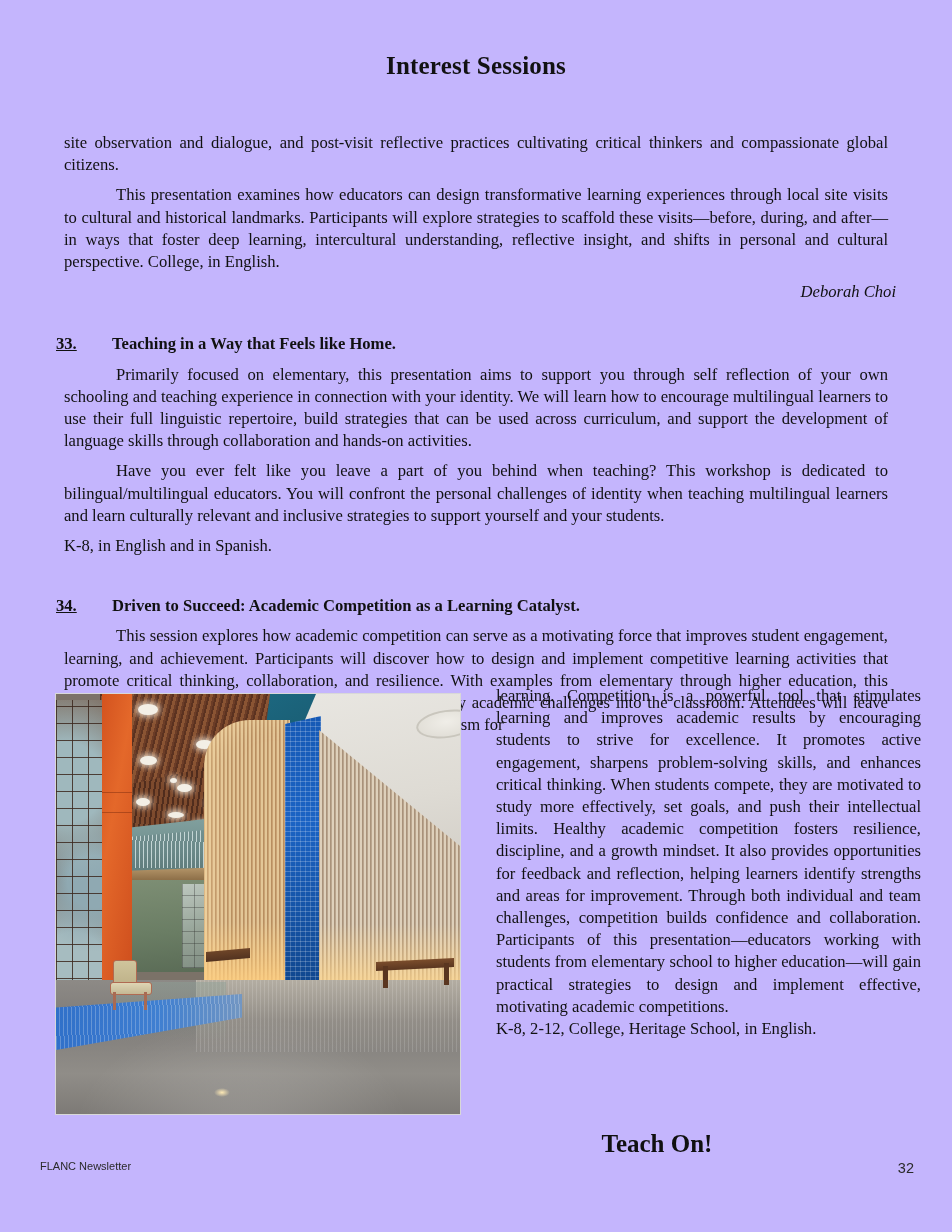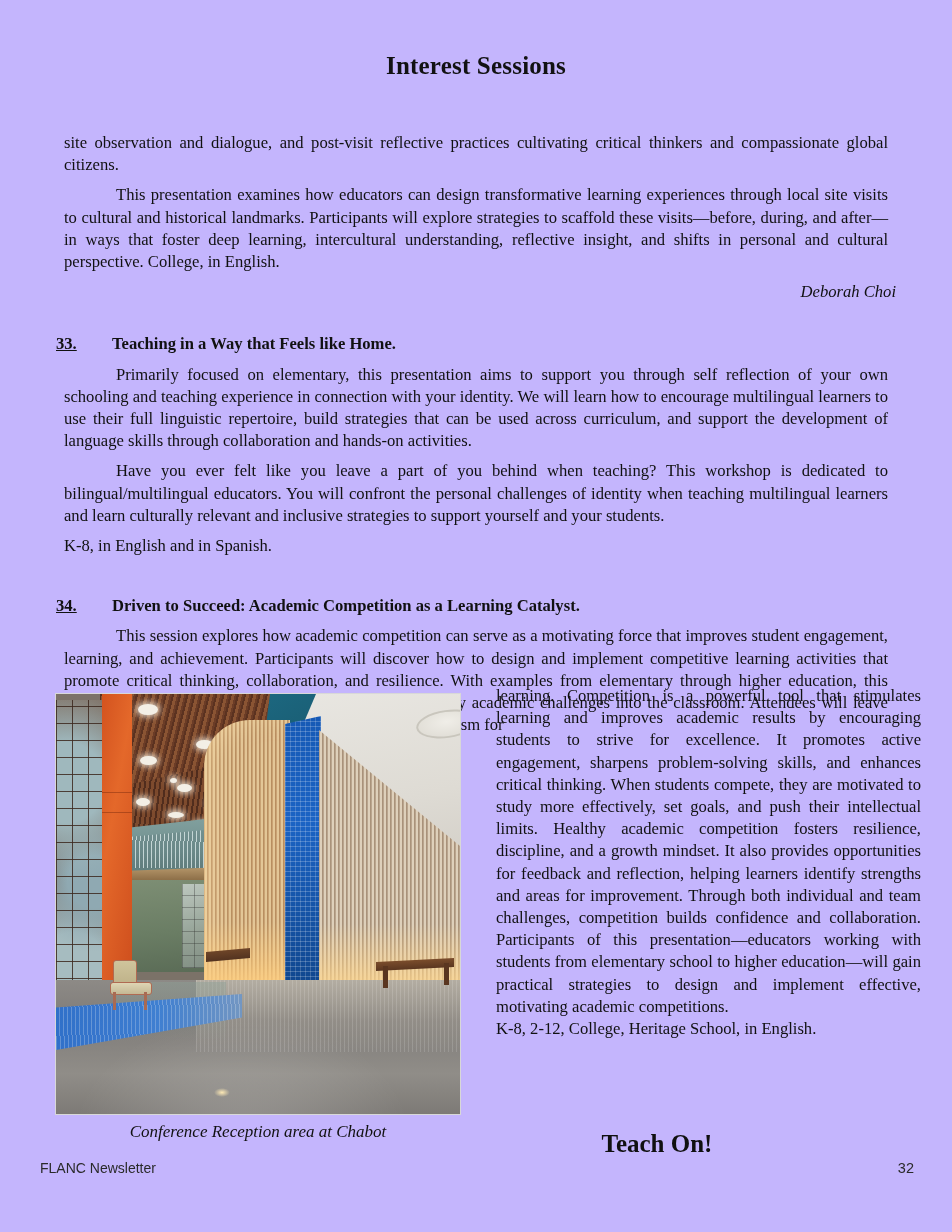--- a/index.html
+++ b/index.html
@@ -366,21 +366,21 @@
     font-size: 25px;
     color: #101010;
   }
 
   
   .footer-left {
     position: absolute;
     left: 40px;
     top: 1160px;
     font-family: "Liberation Sans", "DejaVu Sans", sans-serif;
-    font-size: 14px;
+    font-size: 11px;
     color: #2a2a2a;
   }
   .footer-right {
     position: absolute;
     right: 38px;
     top: 1160px;
     font-family: "Liberation Sans", "DejaVu Sans", sans-serif;
     font-size: 14.5px;
     color: #2a2a2a;
   }
@@ -462,21 +462,20 @@
       <div class="ph-bench-b-leg2"></div>
 
       <div class="ph-chair-back"></div>
       <div class="ph-chair-seat"></div>
       <div class="ph-chair-leg1"></div>
       <div class="ph-chair-leg2"></div>
       <div class="ph-spot"></div>
     </div>
   </div>
 
-  <div class="photo-caption">Conference Reception area at Chabot</div>
 
   <div class="wrap-col">
     <p>learning. Competition is a powerful tool that stimulates learning and improves academic results by encouraging students to strive for excellence. It promotes active engagement, sharpens problem-solving skills, and enhances critical thinking. When students compete, they are motivated to study more effectively, set goals, and push their intellectual limits. Healthy academic competition fosters resilience, discipline, and a growth mindset. It also provides opportunities for feedback and reflection, helping learners identify strengths and areas for improvement. Through both individual and team challenges, competition builds confidence and collaboration. Participants of this presentation—educators working with students from elementary school to higher education—will gain practical strategies to design and implement effective, motivating academic competitions.</p>
     <p>K-8, 2-12, College, Heritage School, in English.</p>
   </div>
 
 
   <div class="teach-on">Teach On!</div>
 
   <div class="footer-left">FLANC Newsletter</div>

